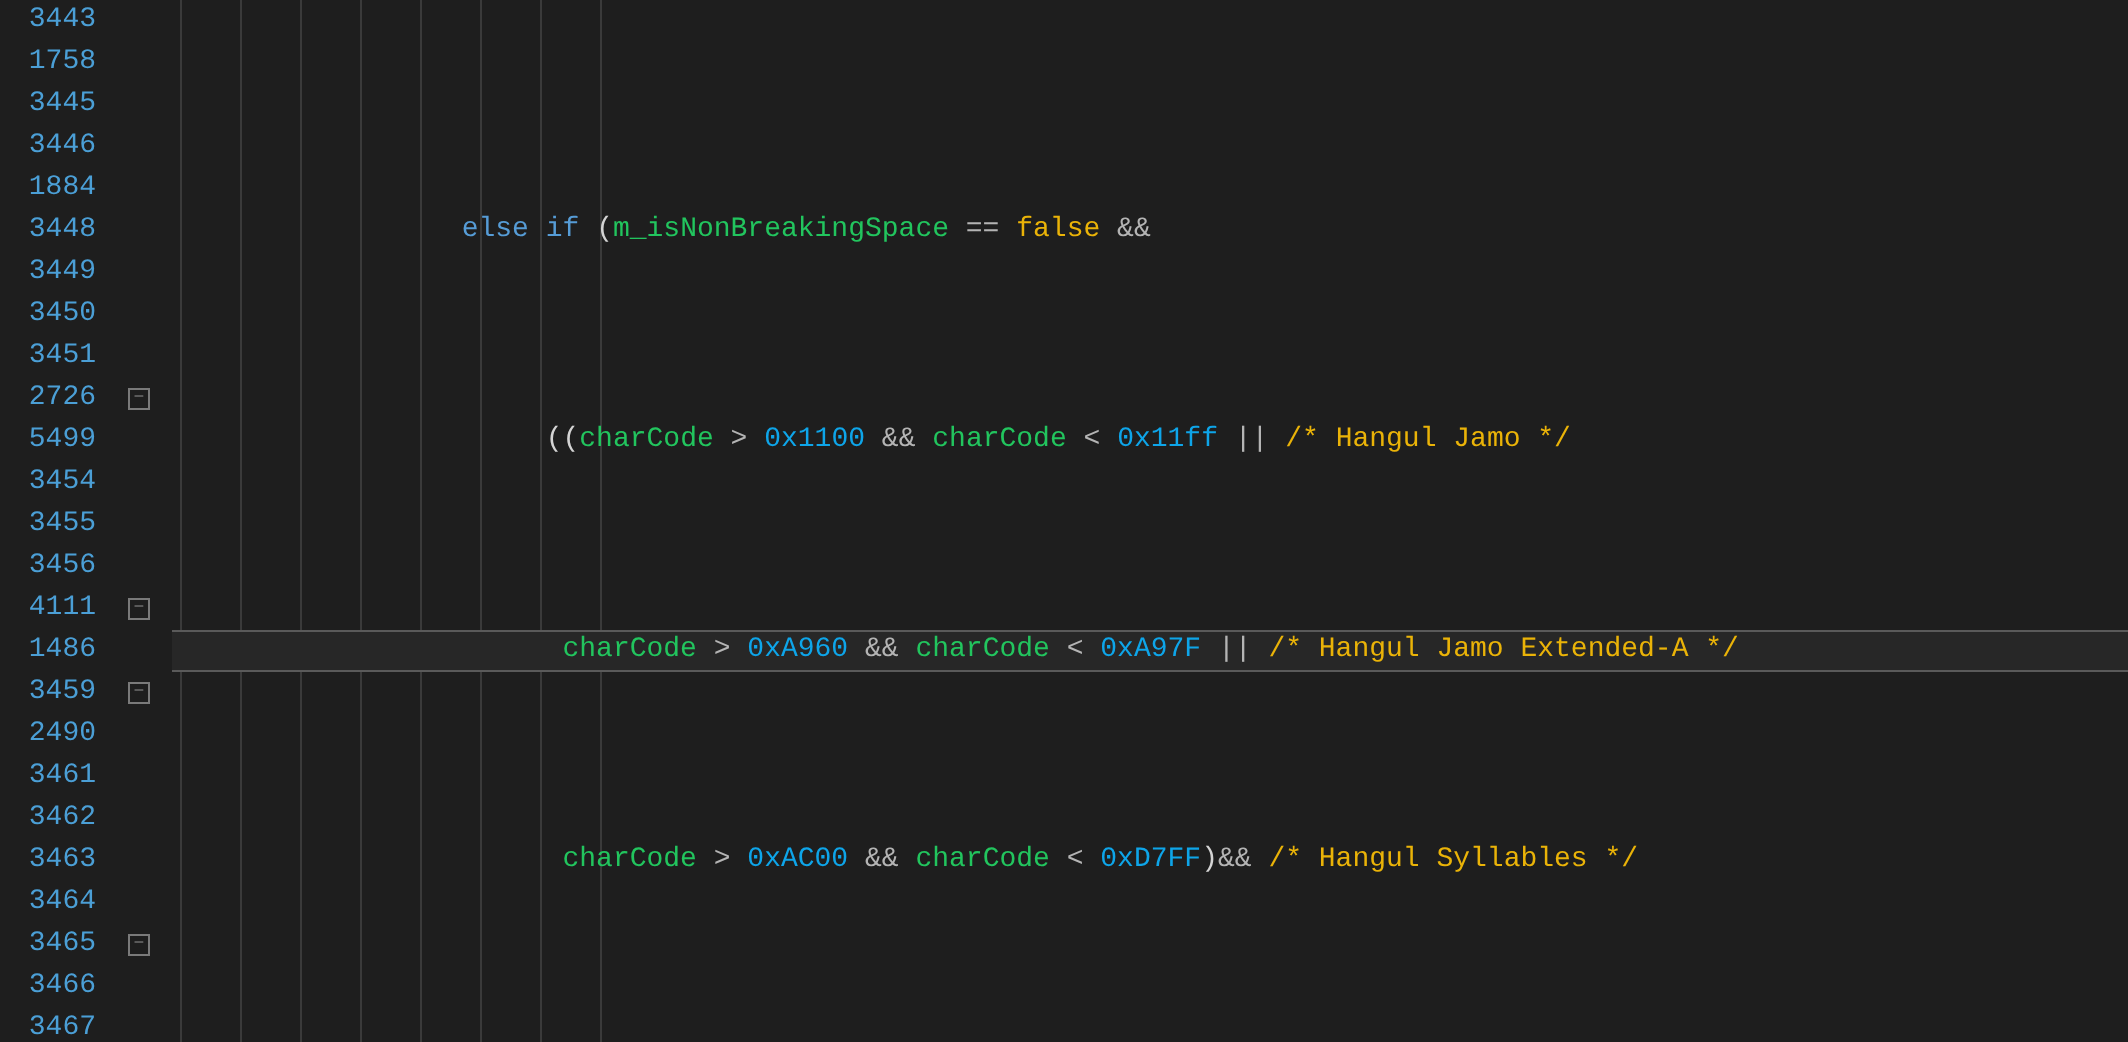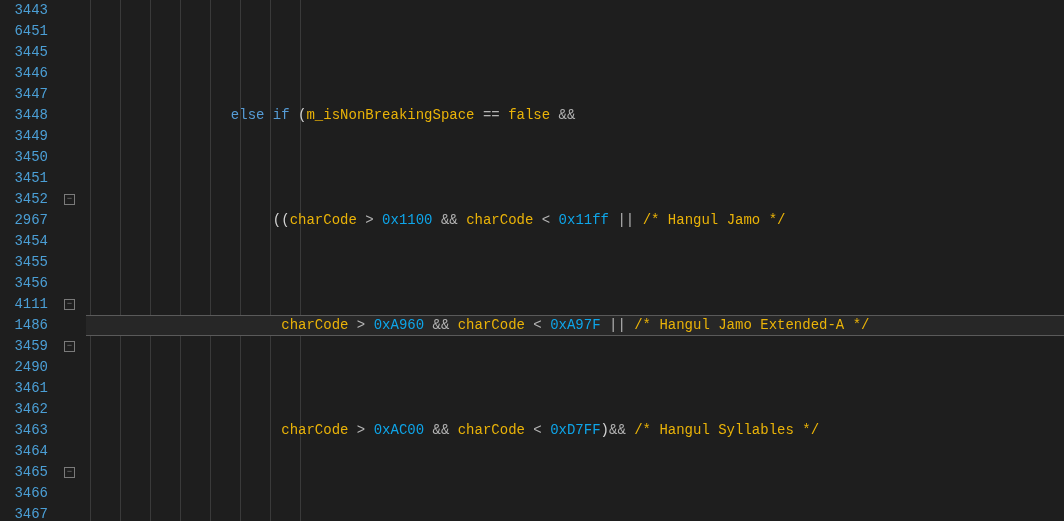--- a/index.html
+++ b/index.html
@@ -11,43 +11,43 @@
   .fold-col .fm { position:absolute; left:6px; width:11px; height:11px; border:1px solid #7a7a7a; background:#1e1e1e; color:#7a7a7a; font-size:9px; line-height:9px; text-align:center; cursor:pointer; }
   .indent-guides { width:0; position:relative; flex-shrink:0; }
   .indent-guides .vline { position:absolute; top:0; bottom:0; width:1px; background:#3a3a3a; }
   .code { position:relative; white-space:pre; color:#d4d4d4; flex:1; overflow:hidden; }
   .code .row { height:21px; position:relative; padding-left:2px;}
   .cur-line-hl { position:absolute; left:0; right:0; height:21px; background:#272727; border-top:1px solid #5a5a5a; border-bottom:1px solid #5a5a5a; z-index:0;}
   .code .row span { position:relative; z-index:1; }
   
   .kw   { color:#569cd6; }
   .bool { color:#eab308; }
-  .var  { color:#eab308; }
+  .var  { color:#22c55e; }
   .hex  { color:#0ea5e9; }
   .op   { color:#b4b4b4; }     
   .cm   { color:#eab308; }
   .punct{ color:#d4d4d4; }
 </style>
 </head>
 <body>
 
 <div class="editor">
 
   <div class="gutter" id="gutter">
       <div>3443</div>
-      <div>6451</div>
+      <div>1758</div>
       <div>3445</div>
       <div>3446</div>
-      <div>3447</div>
+      <div>1884</div>
       <div>3448</div>
       <div>3449</div>
       <div>3450</div>
       <div>3451</div>
-      <div>3452</div>
-      <div>2967</div>
+      <div>2726</div>
+      <div>5499</div>
       <div>3454</div>
       <div>3455</div>
       <div>3456</div>
       <div>4111</div>
       <div>1486</div>
       <div>3459</div>
       <div>2490</div>
       <div>3461</div>
       <div>3462</div>
       <div>3463</div>

